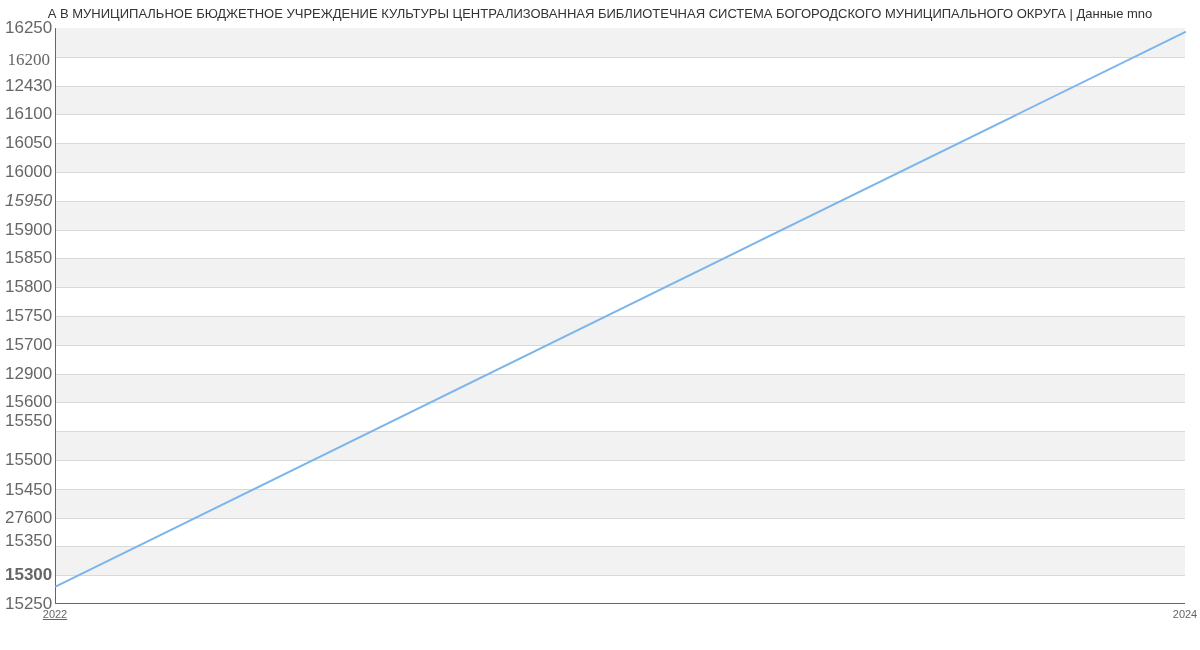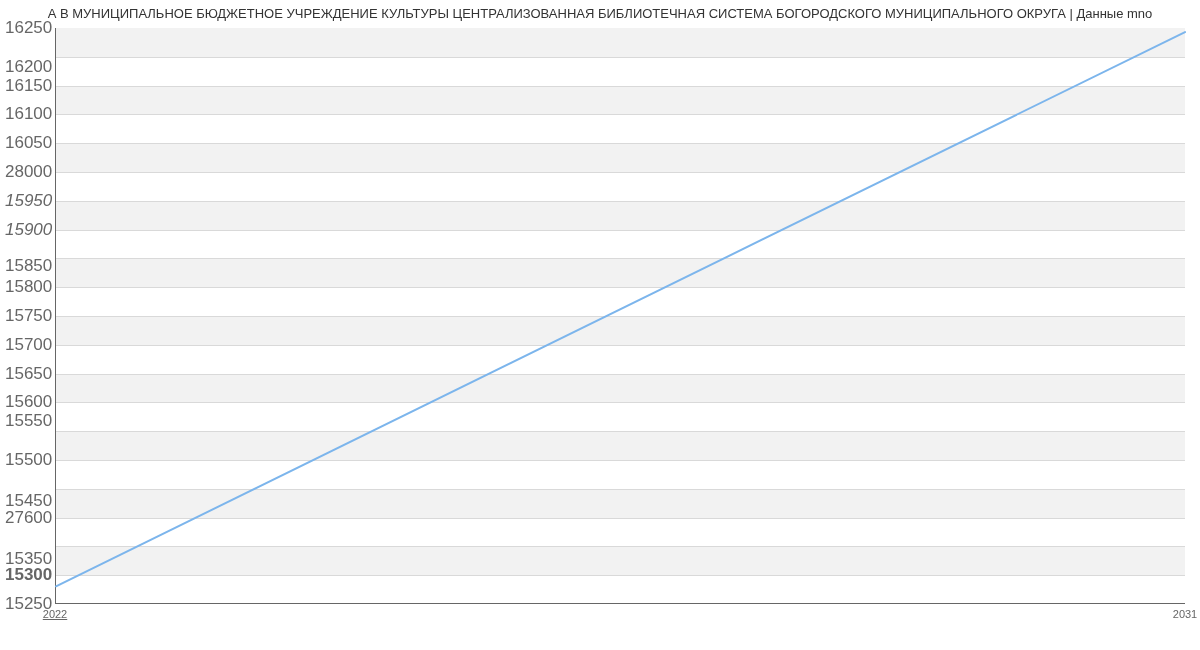--- a/index.html
+++ b/index.html
@@ -110,34 +110,34 @@
       <div class="gridline" style="top: 115.2px;"></div>
       <div class="gridline" style="top: 86.4px;"></div>
       <div class="gridline" style="top: 57.6px;"></div>
       <div class="gridline" style="top: 28.8px;"></div>
       <svg class="line-layer" preserveAspectRatio="none" viewBox="0 0 1130 576">
       <polyline id="series-line" fill="none" stroke-width="2" stroke-linejoin="round" stroke-linecap="round" points="0,559.296 1130,4.032000000000039" stroke="#7cb5ec"></polyline>
     </svg>
   </div>
 <div class="y-tick-label" style="top: 604px;">15250</div>
     <div class="y-tick-label" style="top: 575.2px; font-weight: bold;">15300</div>
-    <div class="y-tick-label" style="top: 559px;">15350</div>
+    <div class="y-tick-label" style="top: 541px;">15350</div>
     <div class="y-tick-label" style="top: 517.6px;">27600</div>
-    <div class="y-tick-label" style="top: 501px;">15450</div>
+    <div class="y-tick-label" style="top: 490px;">15450</div>
     <div class="y-tick-label" style="top: 460px;">15500</div>
     <div class="y-tick-label" style="top: 421px;">15550</div>
     <div class="y-tick-label" style="top: 402.4px;">15600</div>
-    <div class="y-tick-label" style="top: 373.6px;">15650</div>
+    <div class="y-tick-label" style="top: 373.6px;">12900</div>
     <div class="y-tick-label" style="top: 344.8px;">15700</div>
     <div class="y-tick-label" style="top: 316px;">15750</div>
     <div class="y-tick-label" style="top: 287.2px;">15800</div>
-    <div class="y-tick-label" style="top: 266px;">15850</div>
-    <div class="y-tick-label" style="top: 229.6px; font-style: italic;">15900</div>
+    <div class="y-tick-label" style="top: 258px;">15850</div>
+    <div class="y-tick-label" style="top: 229.6px;">15900</div>
     <div class="y-tick-label" style="top: 200.8px; font-style: italic;">15950</div>
-    <div class="y-tick-label" style="top: 172px;">28000</div>
+    <div class="y-tick-label" style="top: 172px;">16000</div>
     <div class="y-tick-label" style="top: 143.2px;">16050</div>
     <div class="y-tick-label" style="top: 114.4px;">16100</div>
-    <div class="y-tick-label" style="top: 85.6px;">16150</div>
-    <div class="y-tick-label" style="top: 67px;">16200</div>
+    <div class="y-tick-label" style="top: 85.6px;">12430</div>
+    <div class="y-tick-label" style="top: 60px; font-family: Liberation Serif, serif;">16200</div>
     <div class="y-tick-label" style="top: 28px;">16250</div>
     <div class="x-tick-label" style="left: 55px; text-decoration: underline;">2022</div>
-    <div class="x-tick-label" style="left: 1185px;">2031</div>
+    <div class="x-tick-label" style="left: 1185px;">2024</div>
   </div>
 
 </body></html>

